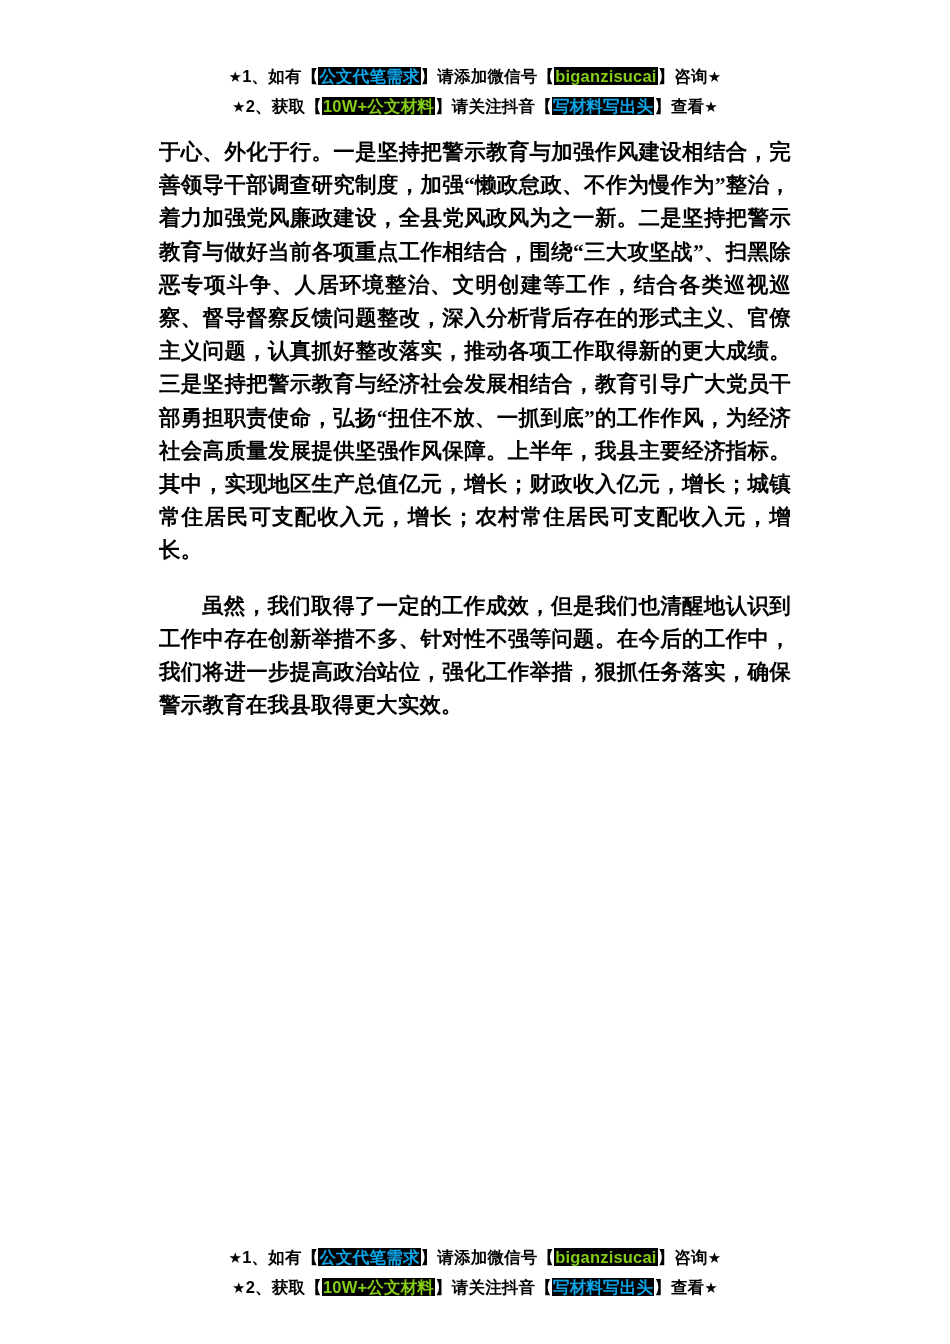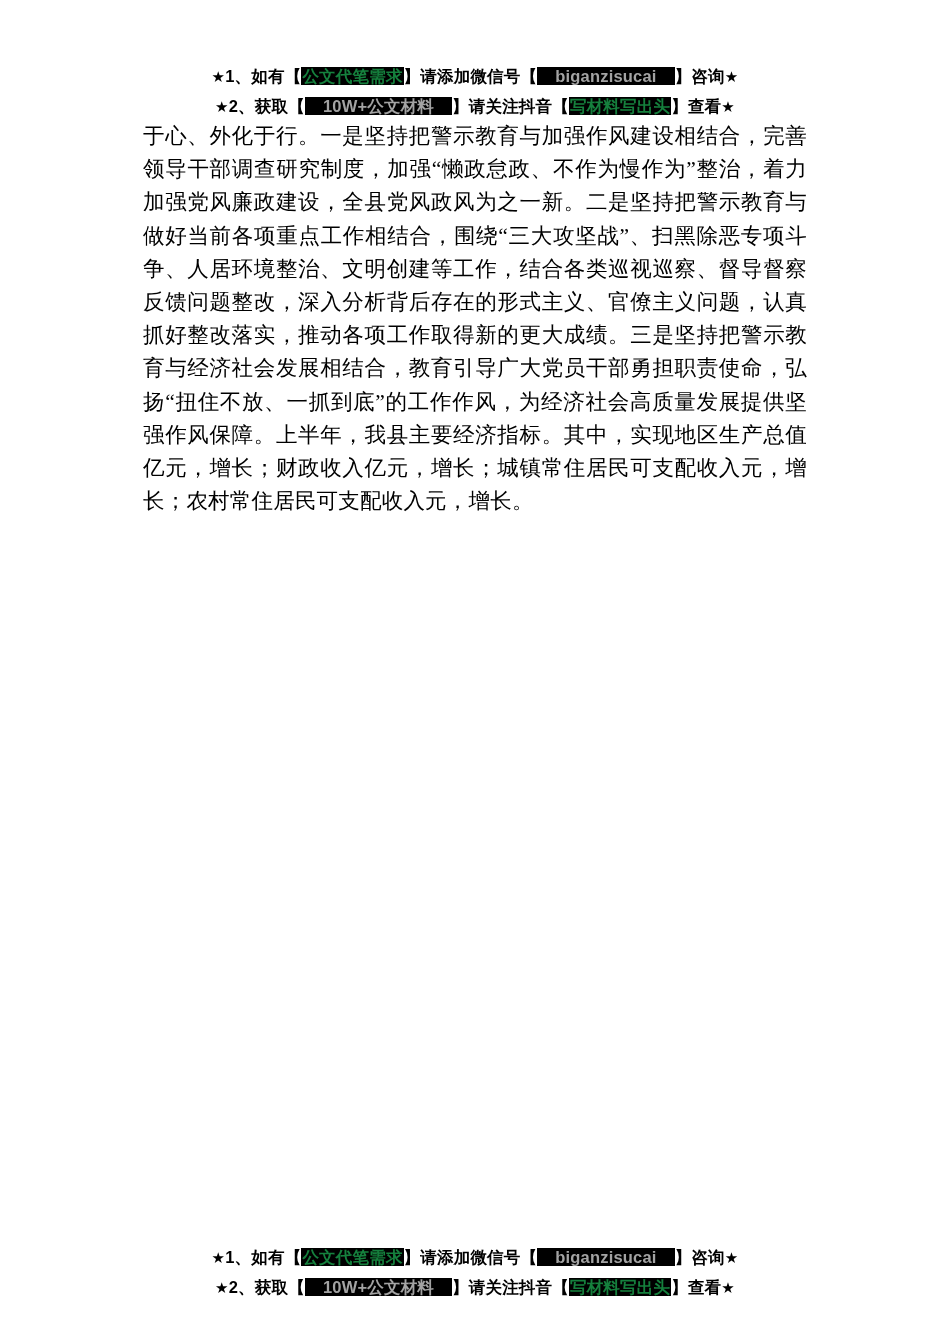--- a/index.html
+++ b/index.html
@@ -32,45 +32,46 @@
     letter-spacing: 0.2px;
     white-space: nowrap;
   }
   .promo-top-1 { position: absolute; left: 0; right: 0; top: 66px; }
   .promo-top-2 { position: absolute; left: 0; right: 0; top: 96px; }
   .promo-bot-1 { position: absolute; left: 0; right: 0; top: 1247px; }
   .promo-bot-2 { position: absolute; left: 0; right: 0; top: 1277px; }
 
   .hl {
     background: #000000;
-    color: #a3a3a3;
-    padding: 0 18px;
+    color: #84cc16;
+    padding: 0 1px;
   }
   .hl-red {
     background: #000000;
-    color: #15803d;
+    color: #0ea5e9;
     padding: 0 1px;
   }
   .uline { }
   .star { font-size: 15px; }
 
   
   .body-text {
     position: absolute;
     left: 143px;
     right: 143px;
     top: 120px;
   }
   .para {
     font-size: 21.5px;
     line-height: 33.2px;
     text-align: justify;
     text-justify: inter-ideograph;
-    margin: 0;
+    margin: 16px;
     letter-spacing: 0.2px;
+    font-weight: bold;
   }
   .para.indent {
     text-indent: 2em;
     margin-top: 22px;
   }
 </style>
 </head>
 <body>
 
 <div class="page">
@@ -78,20 +79,21 @@
   <div class="promo promo-top-1">
     <span class="star">★</span><span>1、如有</span><span>【</span><span class="hl-red">公文代笔需求</span><span>】</span><span>请添加微信号</span><span>【</span><span class="hl">biganzisucai</span><span>】</span><span>咨询</span><span class="star">★</span>
   </div>
 
   <div class="promo promo-top-2">
     <span class="star">★</span><span>2、获取</span><span>【</span><span class="hl">10W+公文材料</span><span>】</span><span class="uline">请关注抖音</span><span>【</span><span class="hl-red">写材料写出头</span><span>】</span><span>查看</span><span class="star">★</span>
   </div>
 
   <div class="body-text">
     <p class="para">于心、外化于行。一是坚持把警示教育与加强作风建设相结合，完善领导干部调查研究制度，加强“懒政怠政、不作为慢作为”整治，着力加强党风廉政建设，全县党风政风为之一新。二是坚持把警示教育与做好当前各项重点工作相结合，围绕“三大攻坚战”、扫黑除恶专项斗争、人居环境整治、文明创建等工作，结合各类巡视巡察、督导督察反馈问题整改，深入分析背后存在的形式主义、官僚主义问题，认真抓好整改落实，推动各项工作取得新的更大成绩。三是坚持把警示教育与经济社会发展相结合，教育引导广大党员干部勇担职责使命，弘扬“扭住不放、一抓到底”的工作作风，为经济社会高质量发展提供坚强作风保障。上半年，我县主要经济指标。其中，实现地区生产总值亿元，增长；财政收入亿元，增长；城镇常住居民可支配收入元，增长；农村常住居民可支配收入元，增长。</p>
+    <p class="para indent">虽然，我们取得了一定的工作成效，但是我们也清醒地认识到工作中存在创新举措不多、针对性不强等问题。在今后的工作中，我们将进一步提高政治站位，强化工作举措，狠抓任务落实，确保警示教育在我县取得更大实效。</p>
   </div>
 
   <div class="promo promo-bot-1">
     <span class="star">★</span><span>1、如有</span><span>【</span><span class="hl-red">公文代笔需求</span><span>】</span><span>请添加微信号</span><span>【</span><span class="hl">biganzisucai</span><span>】</span><span>咨询</span><span class="star">★</span>
   </div>
 
   <div class="promo promo-bot-2">
     <span class="star">★</span><span>2、获取</span><span>【</span><span class="hl">10W+公文材料</span><span>】</span><span class="uline">请关注抖音</span><span>【</span><span class="hl-red">写材料写出头</span><span>】</span><span>查看</span><span class="star">★</span>
   </div>
 

